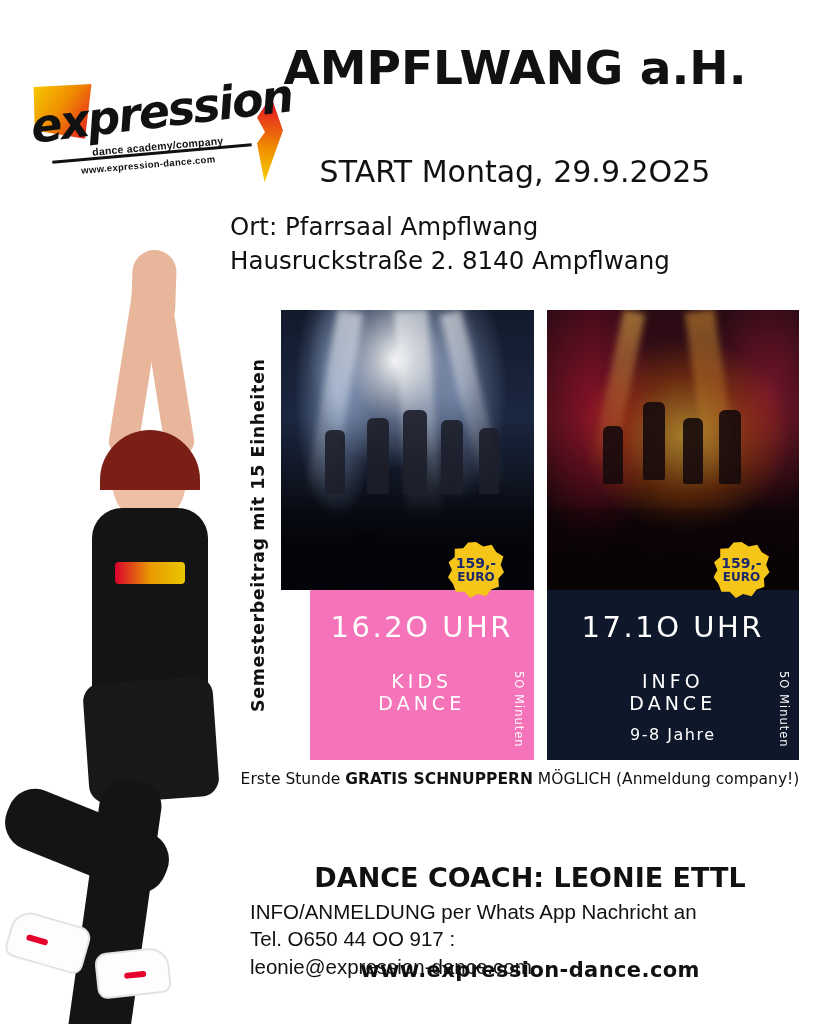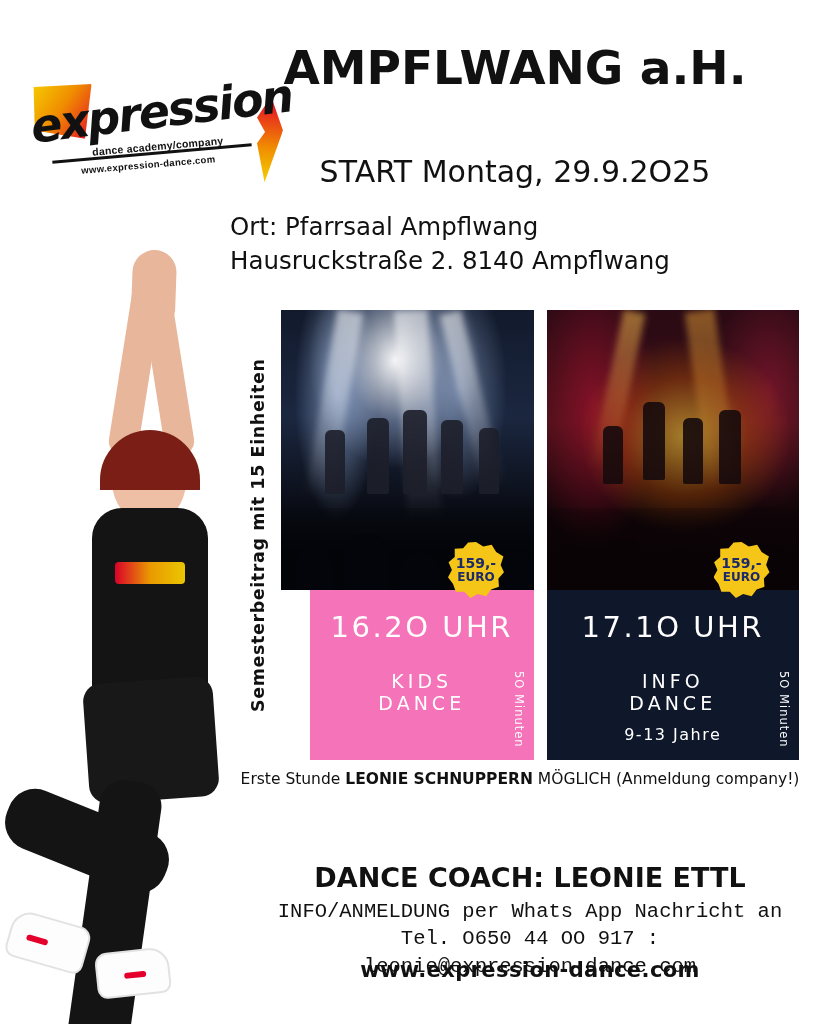--- a/index.html
+++ b/index.html
@@ -389,25 +389,25 @@
     text-align: center;
     font-size: 27px;
     font-weight: bold;
     color: #111;
     font-family: "DejaVu Sans", sans-serif;
   }
   .contact {
     position: absolute;
     left: 250px; top: 898px;
     width: 560px;
-    text-align: center;
+    text-align: left;
     font-size: 20.5px;
     line-height: 1.34;
     color: #111;
-    font-family: Liberation Mono, monospace;
+    font-family: Liberation Sans, sans-serif;
   }
   .website {
     position: absolute;
     left: 250px; top: 958px;
     width: 560px;
     text-align: center;
     font-size: 21px;
     font-weight: bold;
     letter-spacing: 0.4px;
     color: #111;
@@ -503,27 +503,27 @@
         <div class="head-sil" style="left:196px; height:46px; width:44px; background:#0a0305;"></div>
       </div>
       <div class="price-badge">
         <span class="p1">159,-</span>
         <span class="p2">EURO</span>
       </div>
       <div class="card-body card-yellow">
         <div class="card-time">17.1O UHR</div>
         <div class="card-name">INFO</div>
         <div class="card-name">DANCE</div>
-        <div class="card-age">9-13 Jahre</div>
+        <div class="card-age">9-8 Jahre</div>
         <div class="card-minutes">5O Minuten</div>
       </div>
     </div>
   </div>
 
-  <div class="note"><span>Erste Stunde </span><b>LEONIE SCHNUPPERN</b><span> MÖGLICH (Anmeldung company!)</span></div>
+  <div class="note"><span>Erste Stunde </span><b>GRATIS SCHNUPPERN</b><span> MÖGLICH (Anmeldung company!)</span></div>
 
   <div class="coach">DANCE COACH: LEONIE ETTL</div>
   <div class="contact">
     <div>INFO/ANMELDUNG per Whats App Nachricht an</div>
     <div>Tel. O650 44 OO 917 :</div>
     <div>leonie@expression-dance.com</div>
   </div>
   <div class="website">www.expression-dance.com</div>
 
 </div>

